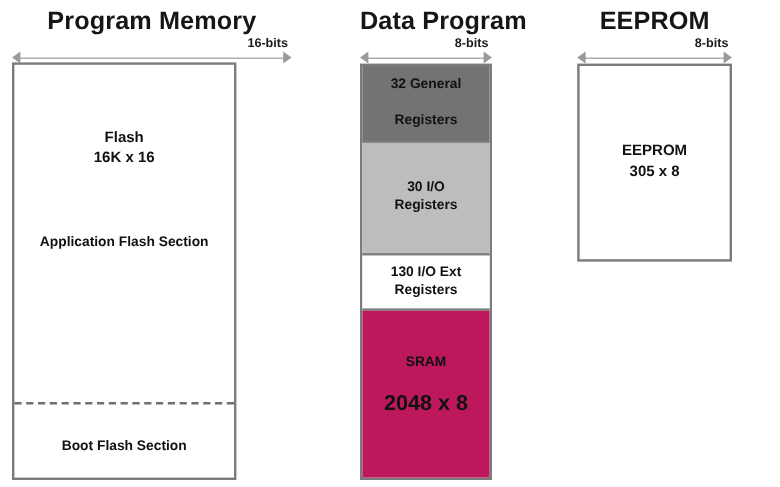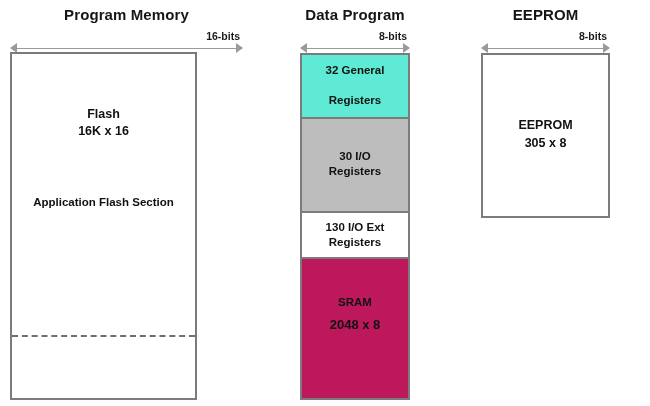--- a/index.html
+++ b/index.html
@@ -20,21 +20,21 @@
     position: relative;
     width: 650px;
     height: 406px;
   }
 
   
   .col-title {
     position: absolute;
     text-align: center;
     font-weight: bold;
-    font-size: 15px;
+    font-size: 21px;
     letter-spacing: 0.1px;
     color: #161616;
     white-space: nowrap;
   }
 
   
   .dim {
     position: absolute;
     height: 22px;
   }
@@ -142,51 +142,52 @@
   <div class="mem-box" style="left:10px; top:52px; width:187px; height:348px;">
 
     <div class="mem-label big" style="top:53px;">Flash</div>
 
     <div class="mem-label big" style="top:70px;">16K x 16</div>
 
     <div class="mem-label" style="top:141px;">Application Flash Section</div>
 
     <div class="flash-divider" style="top:281px;"></div>
 
+    <div class="mem-label" style="top:311px;">Boot Flash Section</div>
   </div>
 
   <div class="col-title" style="left:300px; top:6px; width:110px;">Data Program</div>
 
   <div class="dim" style="left:300px; top:33px; width:110px;">
     <div class="dim-label">8-bits</div>
     <div class="dim-line"></div>
     <div class="dim-arrow left"></div>
     <div class="dim-arrow right"></div>
   </div>
 
   <div class="mem-box" style="left:300px; top:53px; width:110px; height:347px;">
 
-    <div class="seg" style="top:0px; height:64px; background:#5eead4;">
+    <div class="seg" style="top:0px; height:64px; background:#737373;">
       <div class="seg-text" style="top:8px;">32 General</div>
       <div class="seg-text" style="top:38px;">Registers</div>
     </div>
 
     <div class="seg" style="top:64px; height:94px; background:#bdbdbd;">
       <div class="seg-text" style="top:30px;">30 I/O</div>
       <div class="seg-text" style="top:45px;">Registers</div>
     </div>
 
     <div class="seg" style="top:158px; height:46px; background:#ffffff;">
       <div class="seg-text" style="top:7px;">130 I/O Ext</div>
       <div class="seg-text" style="top:22px;">Registers</div>
     </div>
 
     <div class="seg" style="top:204px; height:139px; border-bottom:none; background:#be185d;">
       <div class="seg-text" style="top:36px;">SRAM</div>
-      <div class="seg-text" style="top:58px; font-size:13px;">2048 x 8</div>
+      <div class="seg-text" style="top:70px; font-size:18px;">2048 x 8</div>
     </div>
   </div>
 
   <div class="col-title" style="left:481px; top:6px; width:129px;">EEPROM</div>
 
   <div class="dim" style="left:481px; top:33px; width:129px;">
     <div class="dim-label">8-bits</div>
     <div class="dim-line"></div>
     <div class="dim-arrow left"></div>
     <div class="dim-arrow right"></div>

